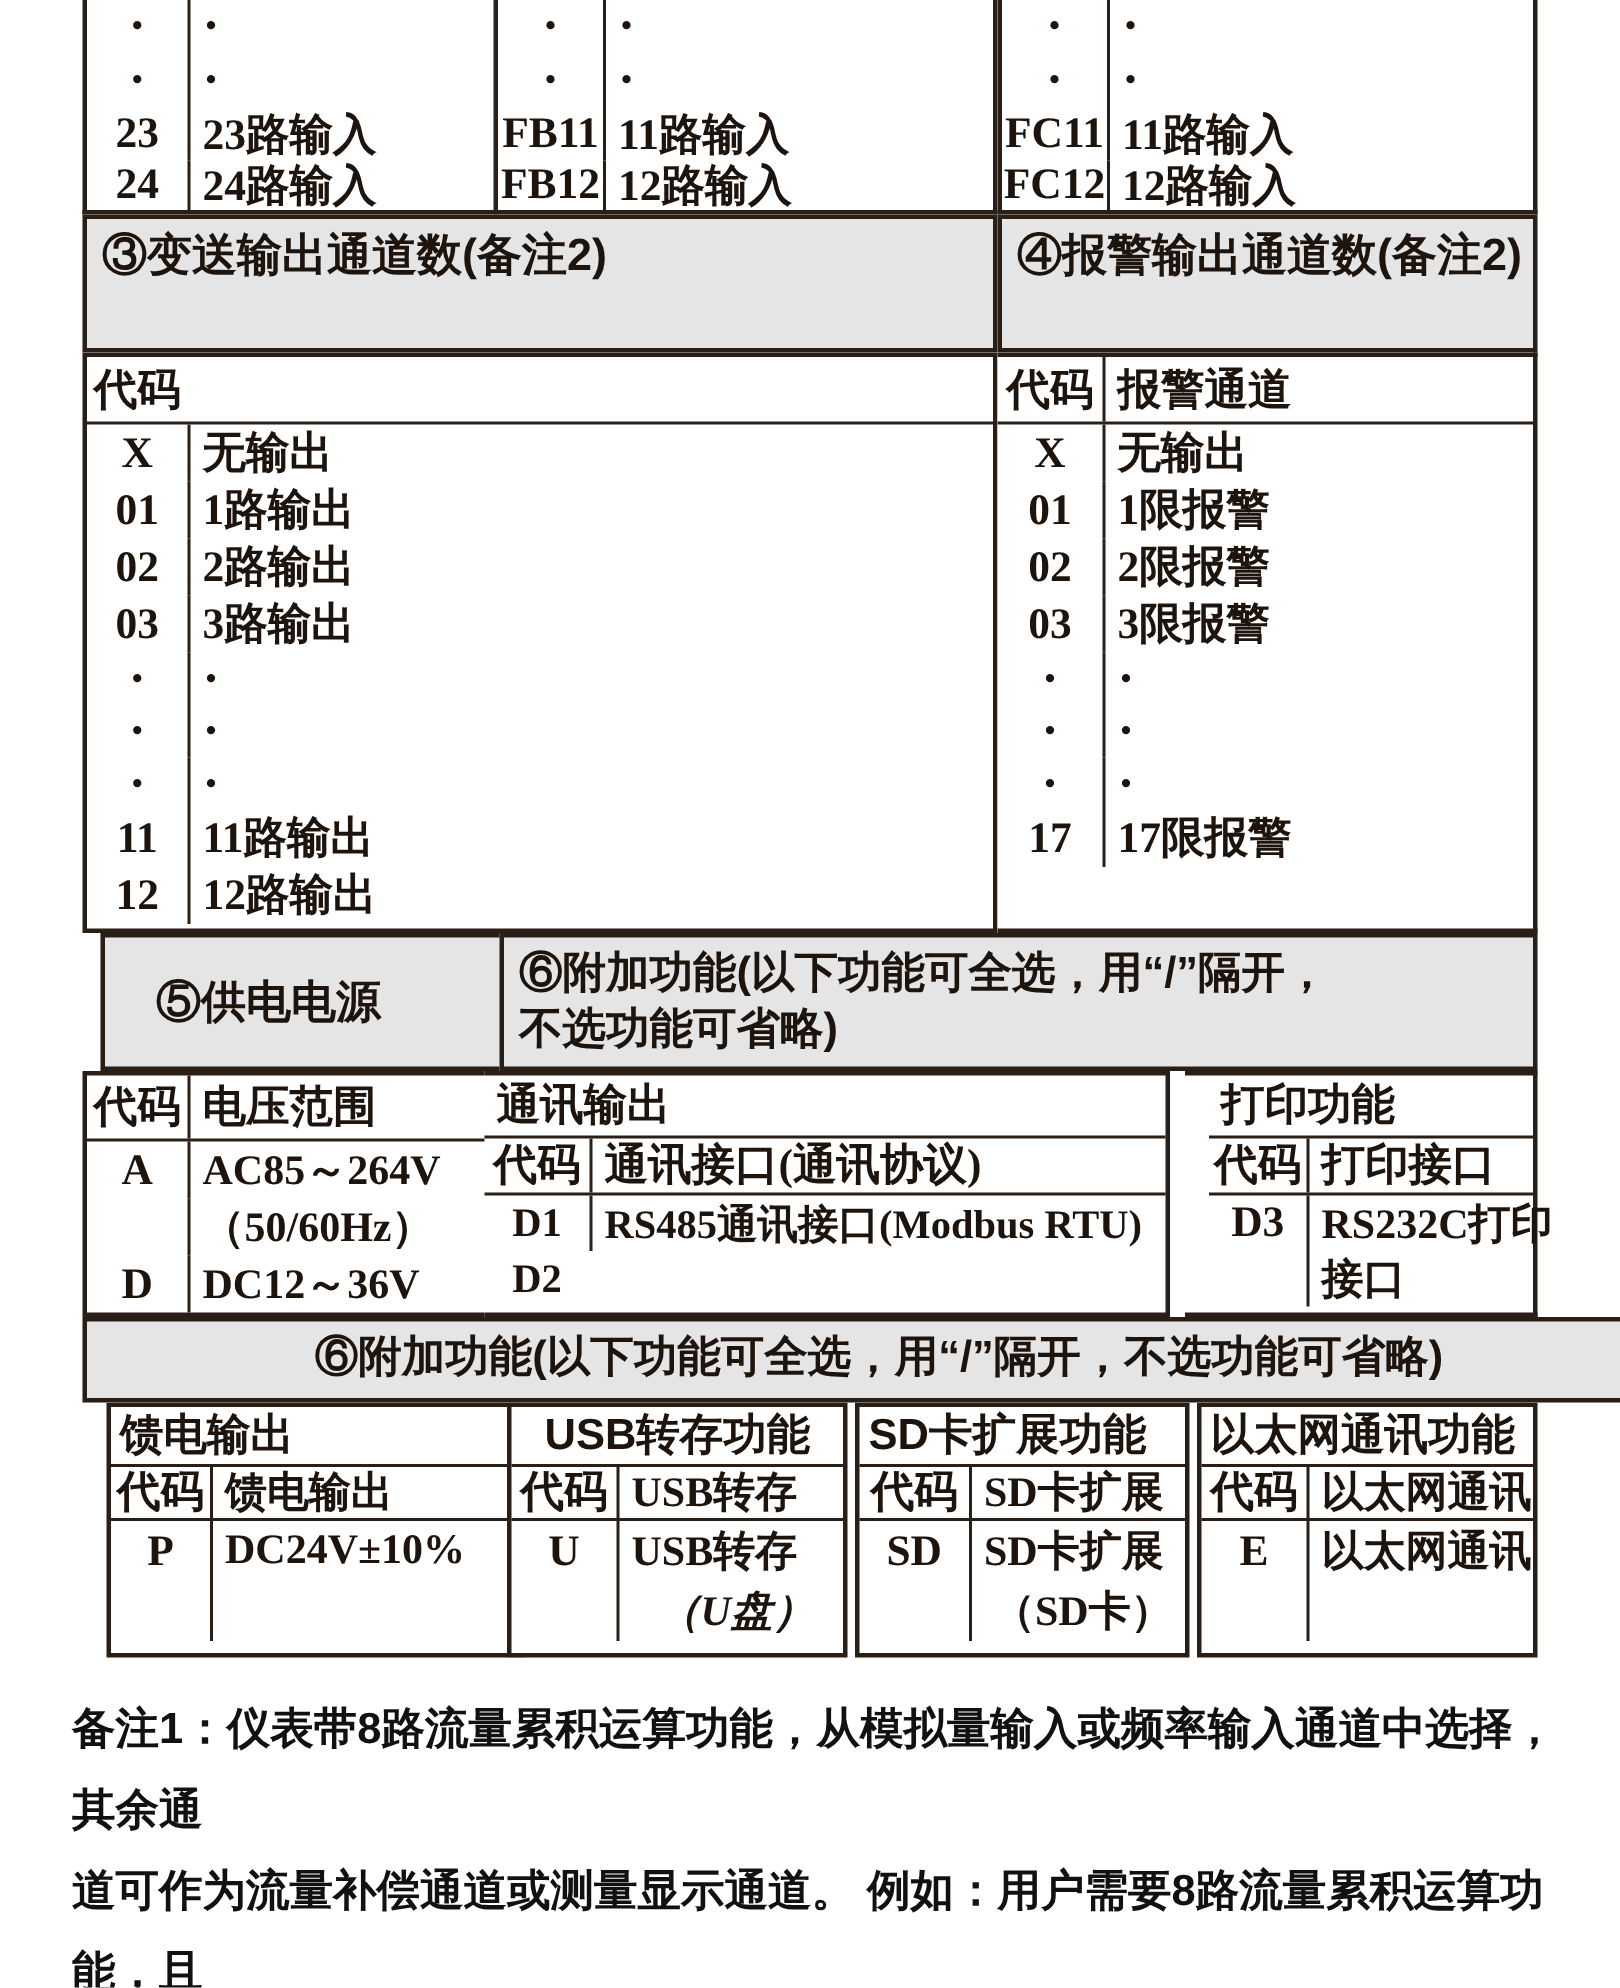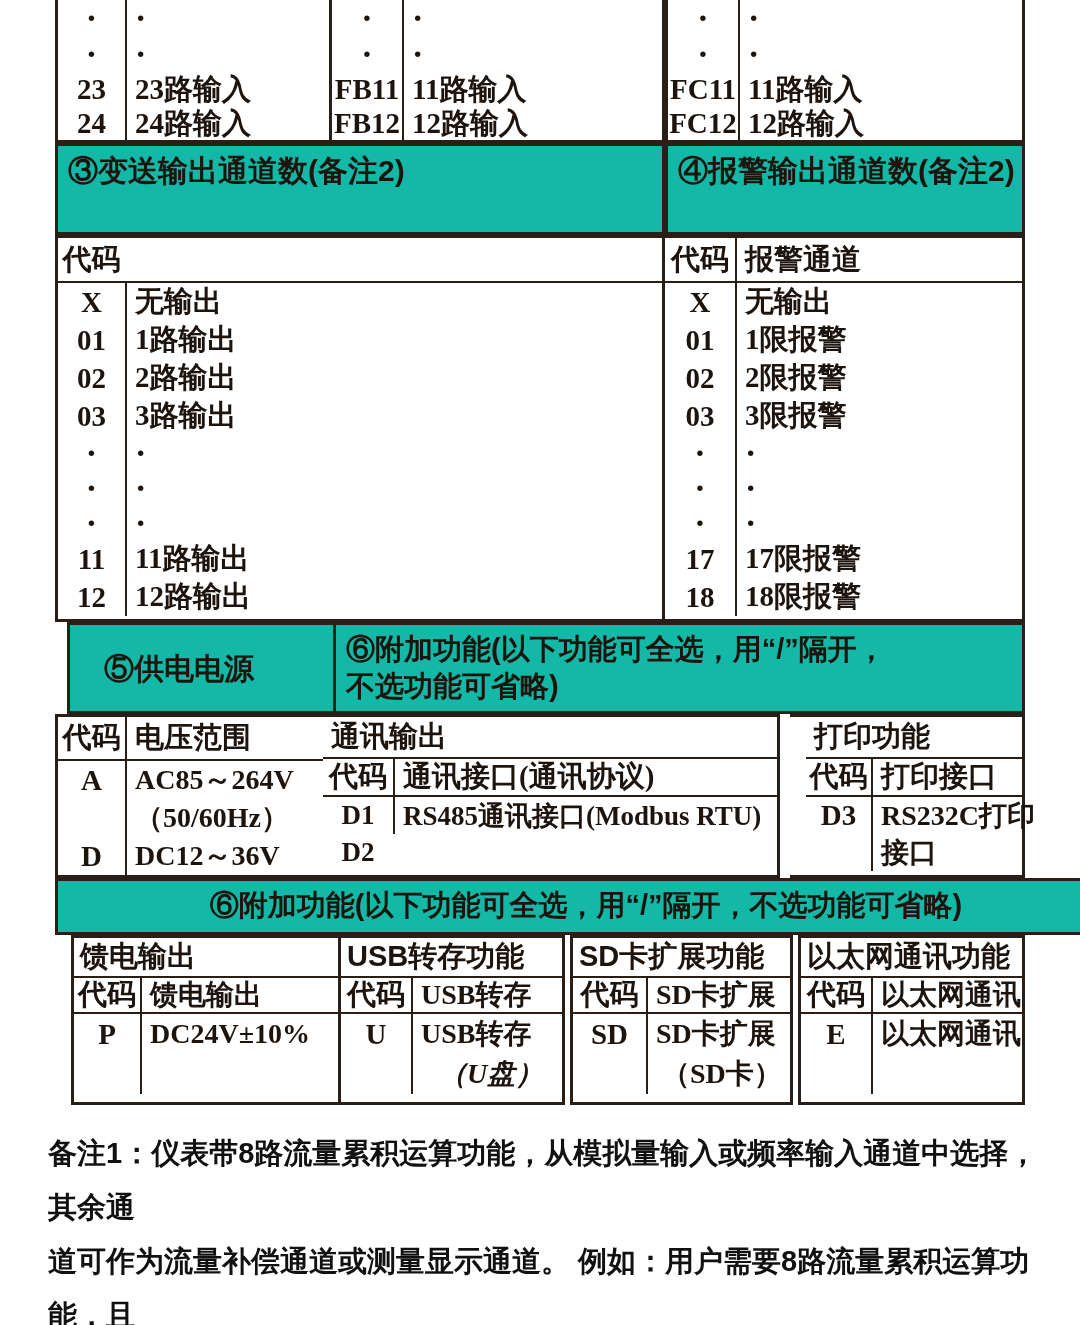--- a/index.html
+++ b/index.html
@@ -2,21 +2,21 @@
 <html><head>
 <meta charset="utf-8">
 <style>
   html,body{margin:0;padding:0;}
   .page{position:relative;width:1080px;height:1325px;background:#ffffff;
         font-family:"Liberation Serif",serif;color:#1d140e;overflow:hidden;}
   .sheet{position:absolute;left:55px;top:0;width:970px;height:1120px;}
   .tbl{position:absolute;box-sizing:border-box;border:3px solid #2a1f17;background:#fff;}
   .noT{border-top:none;}
   .noL{border-left:none;}
-  .band{position:absolute;box-sizing:border-box;border:3px solid #2a1f17;background:#14b8a6;
+  .band{position:absolute;box-sizing:border-box;border:3px solid #2a1f17;background:#e5e5e5;
         font-family:"Liberation Sans",sans-serif;font-weight:bold;font-size:30px;line-height:37px;
         padding:6px 4px 0 10px;}
   .r{display:flex;align-items:center;box-sizing:border-box;}
   .bb{border-bottom:2px solid #2a1f17;}
   .c{flex:0 0 auto;text-align:center;font-weight:bold;font-size:29px;}
   .d{flex:1 1 auto;border-left:2px solid #2a1f17;padding-left:8px;font-weight:bold;font-size:29px;
      white-space:nowrap;overflow:visible;align-self:stretch;display:flex;align-items:center;}
   .gh{font-family:"Liberation Sans",sans-serif;font-weight:bold;font-size:29px;padding-left:8px;
       display:flex;align-items:center;box-sizing:border-box;}
   .h33{height:33px}.h35{height:35px}.h36{height:36px}.h37{height:37px}.h38{height:38px}.h40{height:40px}.h42{height:42px}.h44{height:44px}.h45{height:45px}
@@ -173,24 +173,20 @@
           <span class="d dotc">·</span>
         </div>
     <div class="r h35">
           <span class="c dotc">·</span>
           <span class="d dotc">·</span>
         </div>
     <div class="r h38">
           <span class="c">17</span>
           <span class="d">17限报警</span>
         </div>
-    <div class="r h38">
-          <span class="c">18</span>
-          <span class="d">18限报警</span>
-        </div>
   </div>
 
   <div class="band vcenter" style="left:12px;top:622px;width:278px;height:92px;padding-top:0;padding-left:34px;">
     <span>⑤供电电源</span>
   </div>
   <div class="band noL" style="left:278px;top:622px;width:692px;height:92px;font-size:29px;">
     <div>⑥附加功能(以下功能可全选，用“/”隔开，</div>
     <div>不选功能可省略)</div>
   </div>
 
@@ -257,21 +253,21 @@
     <div class="r h40 sm">
           <span class="c">P</span>
           <span class="d">DC24V±10%</span>
         </div>
     <div class="r h40 sm">
           <span class="c"></span>
           <span class="d"></span>
         </div>
   </div>
   <div class="tbl" id="b2" style="left:283px;top:935px;width:227px;height:170px;">
-    <div class="gh h40 bb" style="width:100%;padding-left:6px;">USB转存功能</div>
+    <div class="gh h40 bb" style="width:100%;padding-left:22px;">USB转存功能</div>
     <div class="r h36 bb sm">
           <span class="c">代码</span>
           <span class="d">USB转存</span>
         </div>
     <div class="r h40 sm">
           <span class="c">U</span>
           <span class="d">USB转存</span>
         </div>
     <div class="r h40 sm">
           <span class="c"></span>

